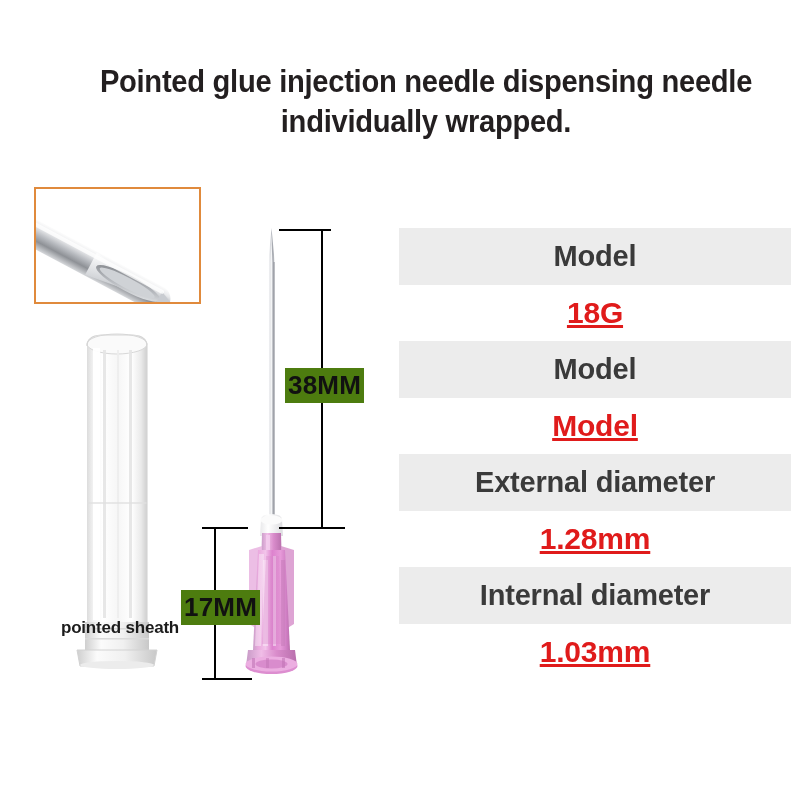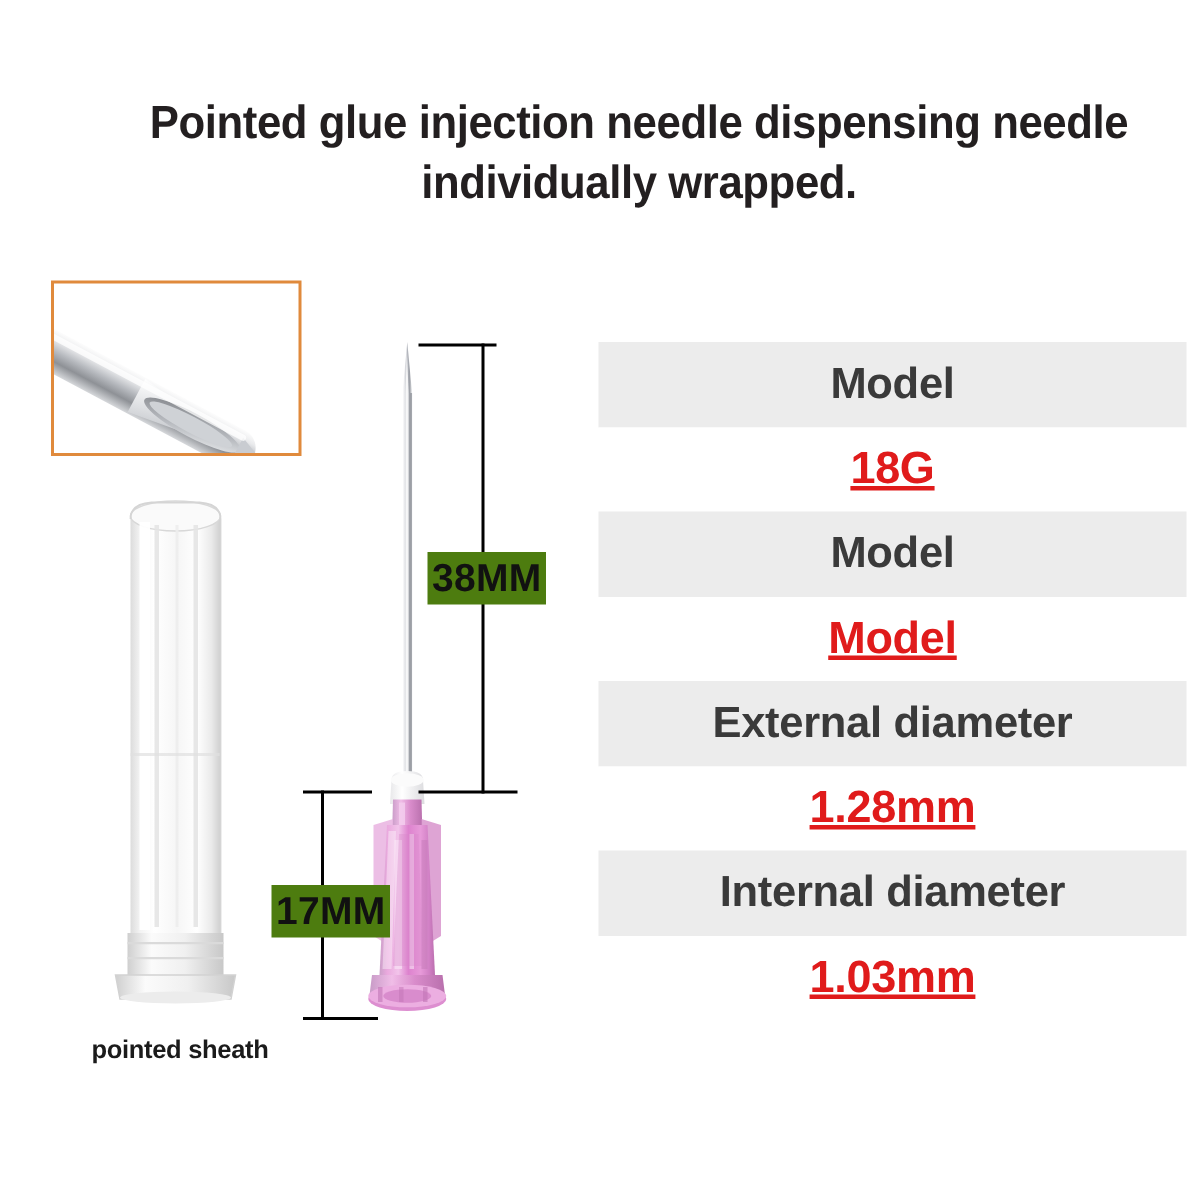--- a/index.html
+++ b/index.html
@@ -54,21 +54,21 @@
     left: 45px;
     top: 332px;
     width: 92px;
     height: 338px;
   }
   #sheath-wrap svg { display: block; width: 100%; height: 100%; }
 
   #sheath-caption {
     position: absolute;
     left: 14px;
-    top: 690px;
+    top: 618px;
     width: 160px;
     text-align: center;
     font-size: 17px;
     font-weight: bold;
     color: #1b1b1b;
     letter-spacing: -0.2px;
   }
 
   
   #needle-wrap {

